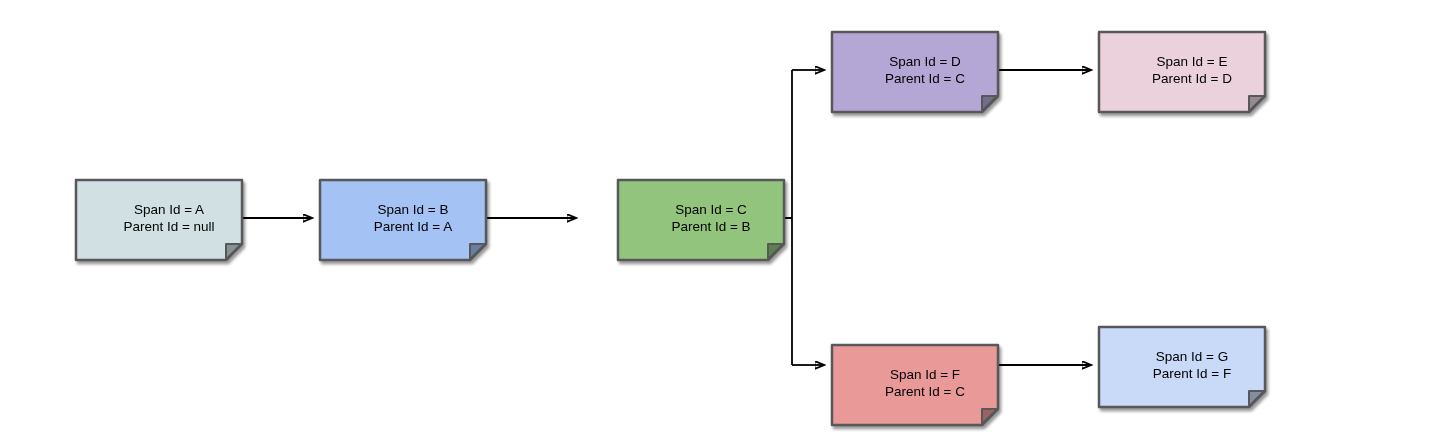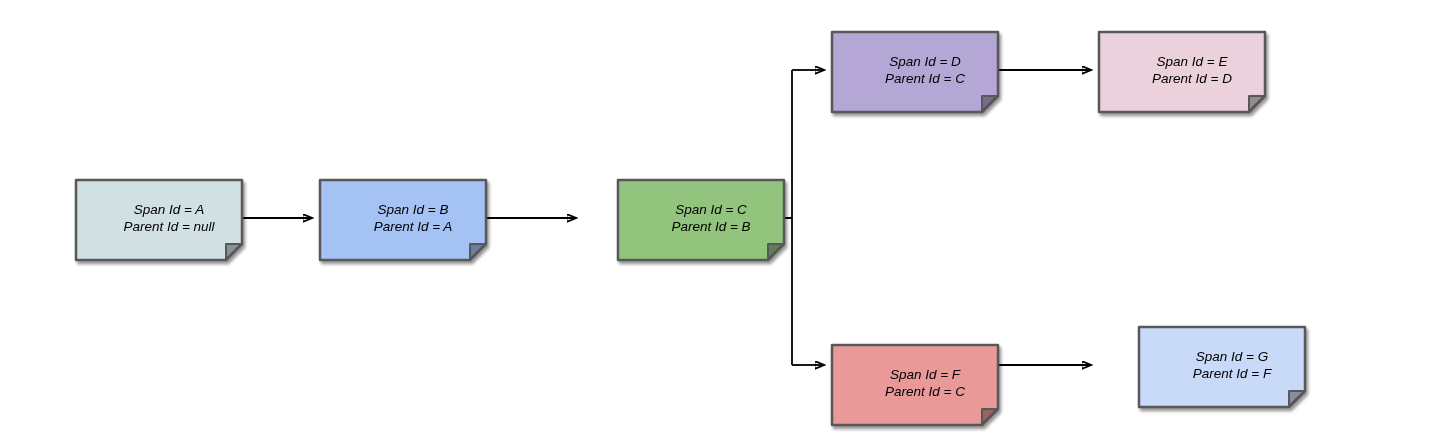--- a/index.html
+++ b/index.html
@@ -23,21 +23,20 @@
   }
   .connectors path {
     fill: none;
     stroke: var(--line, #000000);
     stroke-width: 1.8;
   }
   .node {
     position: absolute;
     width: 190px;
     height: 84px;
-    font-style: italic;
   }
   .node svg {
     position: absolute;
     left: 0; top: 0;
     filter: drop-shadow(2px 3px 1.5px rgba(0,0,0,0.40));
   }
   .note-body {
     stroke: var(--node-border, #58585b);
     stroke-width: 2.5;
     stroke-linejoin: round;
@@ -142,21 +141,21 @@
     <svg width="170" height="84" viewBox="0 0 170 84">
       <path class="note-body" d="M2,2 H168 V66 L152,82 H2 Z" fill="#ea9999"></path>
       <path class="note-fold" d="M152,82 L168,66 H152 Z" fill="rgba(0,0,0,0.35)"></path>
     </svg>
     <div class="label">
       <span>Span Id = F</span>
       <span>Parent Id = C</span>
     </div>
   </div>
 
-  <div class="node" style="left:1097px; top:325px;margin-left:40px;">
+  <div class="node" style="left:1097px; top:325px;">
     <svg width="170" height="84" viewBox="0 0 170 84">
       <path class="note-body" d="M2,2 H168 V66 L152,82 H2 Z" fill="#c9daf8"></path>
       <path class="note-fold" d="M152,82 L168,66 H152 Z" fill="rgba(0,0,0,0.35)"></path>
     </svg>
     <div class="label">
       <span>Span Id = G</span>
       <span>Parent Id = F</span>
     </div>
   </div>
 

